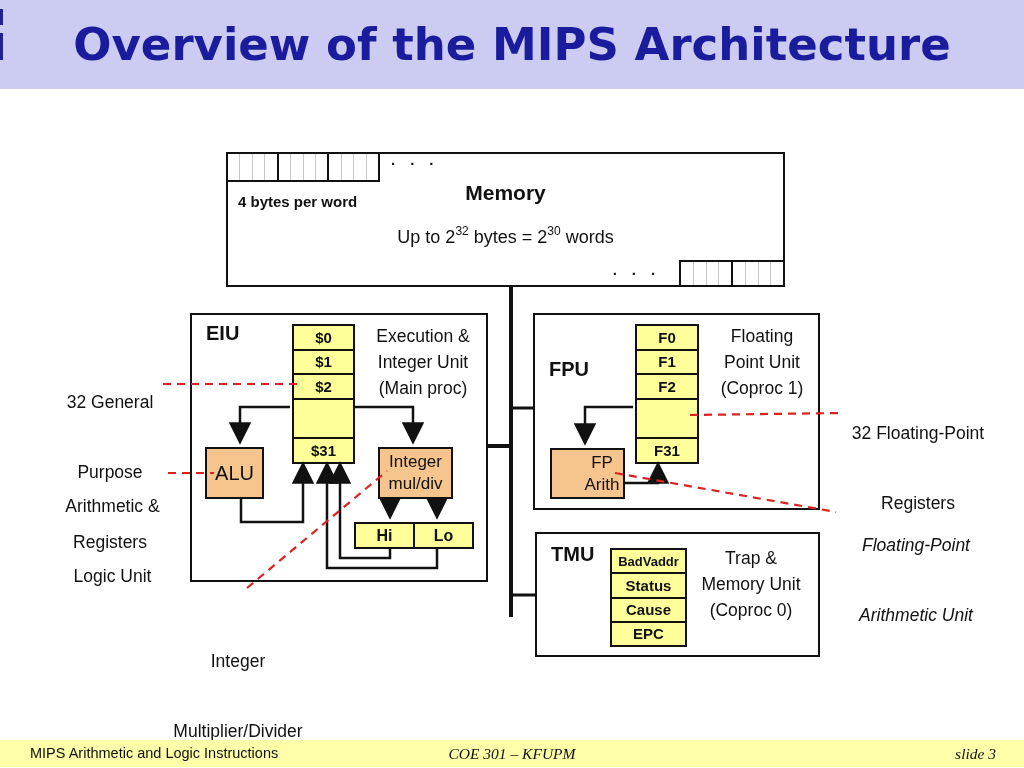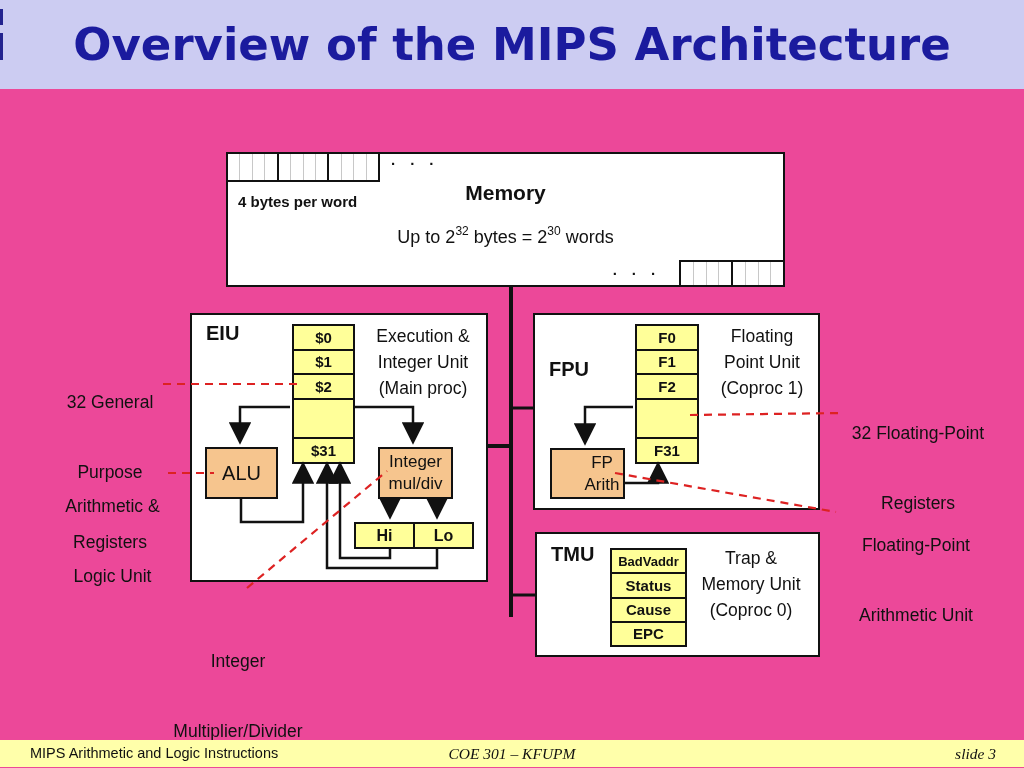--- a/index.html
+++ b/index.html
@@ -1,18 +1,18 @@
 <!DOCTYPE html>
 <html><head>
 <meta charset="utf-8">
 <style>
   * { margin:0; padding:0; box-sizing:border-box; }
   html,body { background:#888; }
   .slide {
-    position:relative; width:1024px; height:768px; background:#ec4899;
+    position:relative; width:1024px; height:768px; background:#ffffff;
     font-family:"Liberation Sans", sans-serif; color:#111; overflow:hidden;
     margin:0 auto;
   }
 
   
   .titlebar { position:absolute; left:0; top:0; width:1024px; height:89px;
     background:#ccccf2; display:flex; align-items:center; justify-content:center; }
   .titletext { font-size:45px; font-weight:bold; color:#1b1b9e;
     font-family:"DejaVu Sans", sans-serif; letter-spacing:0px; white-space:nowrap; }
   .edge-mark { position:absolute; left:0; width:3px; background:#23238f; }
@@ -131,21 +131,21 @@
       <span>Integer Unit</span>
       <span>(Main proc)</span>
     </div>
     <div class="regstack" style="left:100px; top:9px; width:63px; height:140px;">
       <div class="cell" style="flex:25">$0</div>
       <div class="cell" style="flex:24">$1</div>
       <div class="cell" style="flex:25">$2</div>
       <div class="cell" style="flex:41"></div>
       <div class="cell" style="flex:25">$31</div>
     </div>
-    <div class="orange big" style="left:13px; top:132px; width:73px; height:52px;">
+    <div class="orange big" style="left:13px; top:132px; width:59px; height:52px;">
       <span>ALU</span>
     </div>
     <div class="orange" style="left:186px; top:132px; width:75px; height:52px;">
       <span>Integer</span>
       <span>mul/div</span>
     </div>
     <div class="hilo" style="left:162px; top:207px; width:120px; height:27px;">
       <div class="hcell">Hi</div>
       <div class="hcell">Lo</div>
     </div>
@@ -196,21 +196,21 @@
     <span>Logic Unit</span>
   </div>
   <div class="ann" style="left:133px; top:604px; width:210px;">
     <span>Integer</span>
     <span>Multiplier/Divider</span>
   </div>
   <div class="ann" style="left:828px; top:376px; width:180px;">
     <span>32 Floating-Point</span>
     <span>Registers</span>
   </div>
-  <div class="ann" style="left:826px; top:488px; width:180px;">
+  <div class="ann" style="left:826px; top:488px; width:180px;font-style:italic;">
     <span>Floating-Point</span>
     <span>Arithmetic Unit</span>
   </div>
 
   <svg class="wires" viewBox="0 0 1024 768">
     <defs>
       <marker id="ah" markerWidth="9" markerHeight="9" refX="7.5" refY="4.5" orient="auto">
         <path d="M0,0 L9,4.5 L0,9 z" fill="#111"></path>
       </marker>
     </defs>

